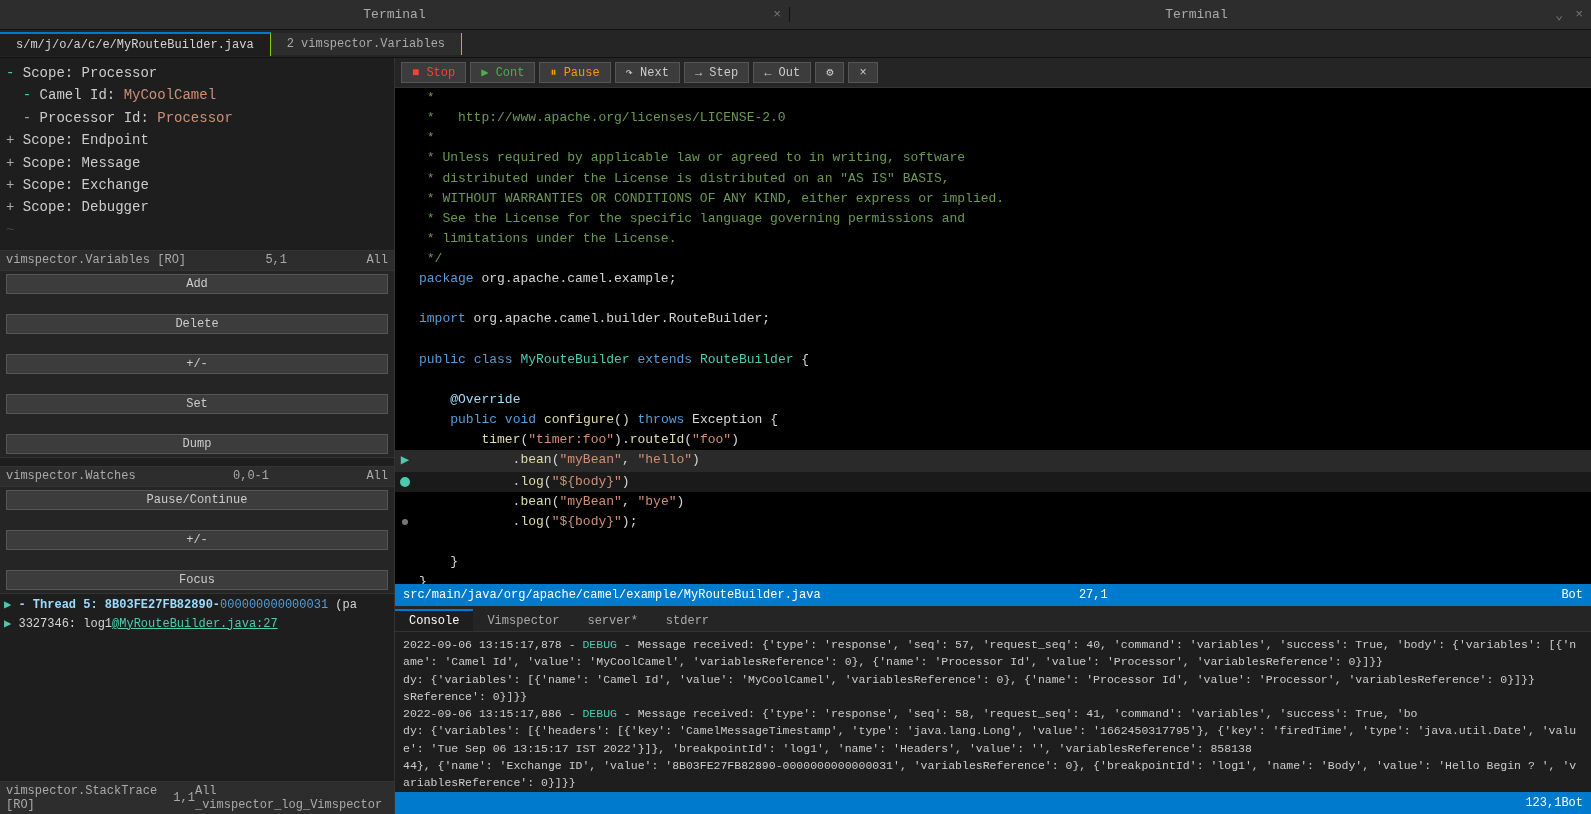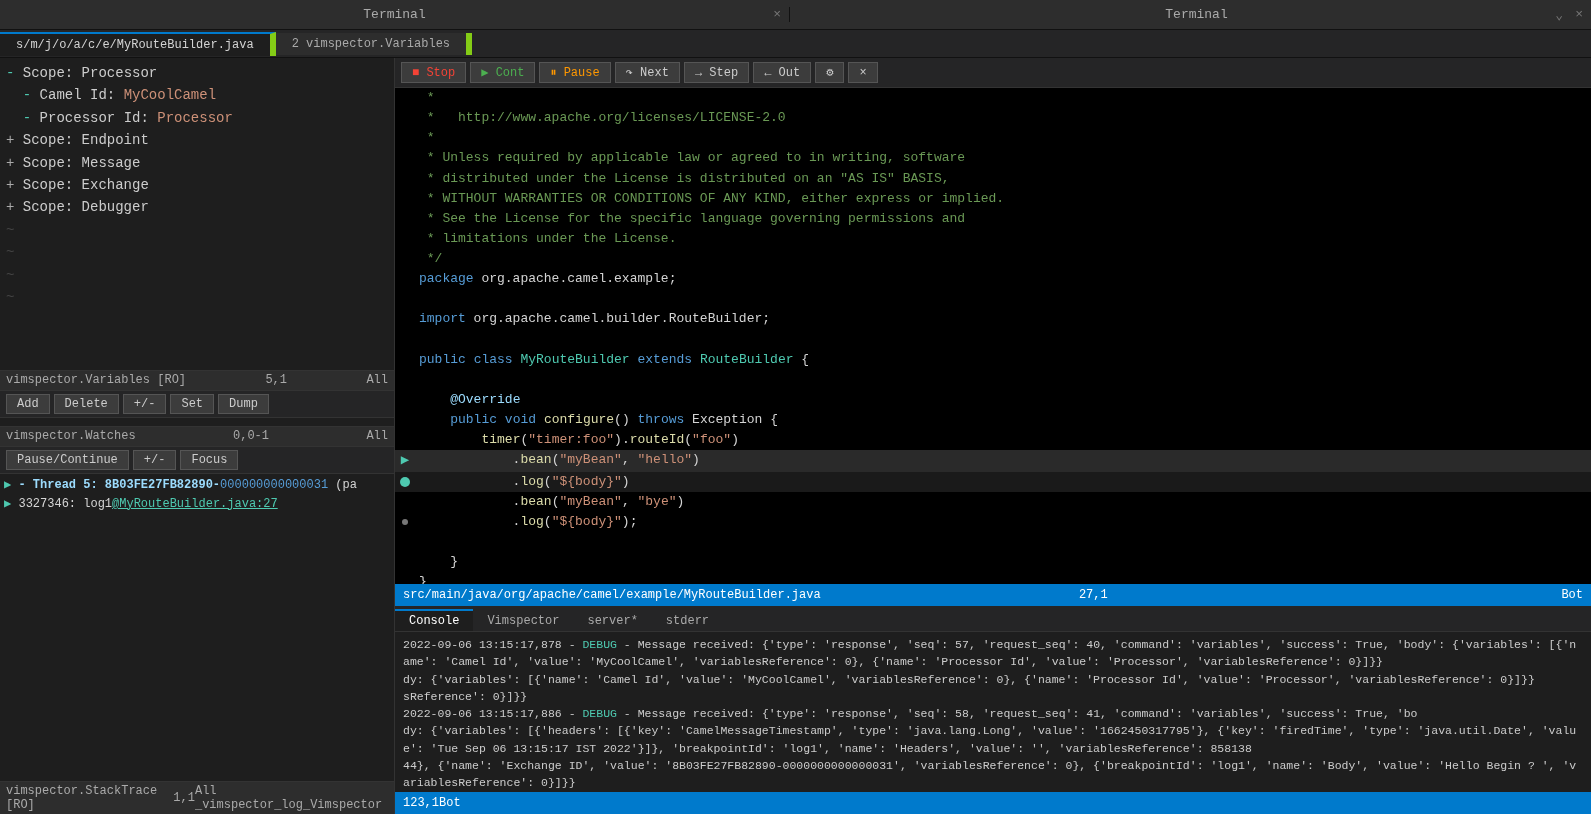--- a/index.html
+++ b/index.html
@@ -57,21 +57,21 @@
       background: #252526;
       height: 28px;
       align-items: center;
       border-bottom: 1px solid #111;
     }
     .file-tab {
       padding: 4px 16px;
       background: #2d2d2d;
       color: #aaa;
       font-size: 12px;
-      border-right: 6px solid #84cc16;
+      border-right: 1px solid #84cc16;
       cursor: pointer;
     }
     .file-tab.active {
       background: #1e1e1e;
       color: #d4d4d4;
       border-top: 2px solid #007acc;
     }
 
     
     .main-content {
@@ -142,23 +142,24 @@
       min-height: 20px;
     }
     .status-left { color: #aaa; }
     .status-right { color: #aaa; }
 
     
     .watches-toolbar {
       display: flex;
       background: #252526;
       padding: 3px 6px;
-      gap: 4px;
+      gap: 20px;
       border-bottom: 1px solid #333;
       border-top: 1px solid #333;
+      flex-direction: column;
     }
 
     
     .stack-section {
       flex: 1;
       overflow-y: auto;
       padding: 2px 4px;
       font-size: 12px;
     }
     .thread-item {
@@ -277,21 +278,21 @@
 
     
     .console-status-bar {
       display: flex;
       background: #007acc;
       height: 22px;
       align-items: center;
       padding: 0 8px;
       font-size: 12px;
       color: #fff;
-      justify-content: flex-start;
+      justify-content: flex-end;
     }
 
     
     .tilde-line { color: #444; }
 
     
     ::-webkit-scrollbar { width: 6px; height: 6px; }
     ::-webkit-scrollbar-track { background: #1e1e1e; }
     ::-webkit-scrollbar-thumb { background: #555; }
   </style>

